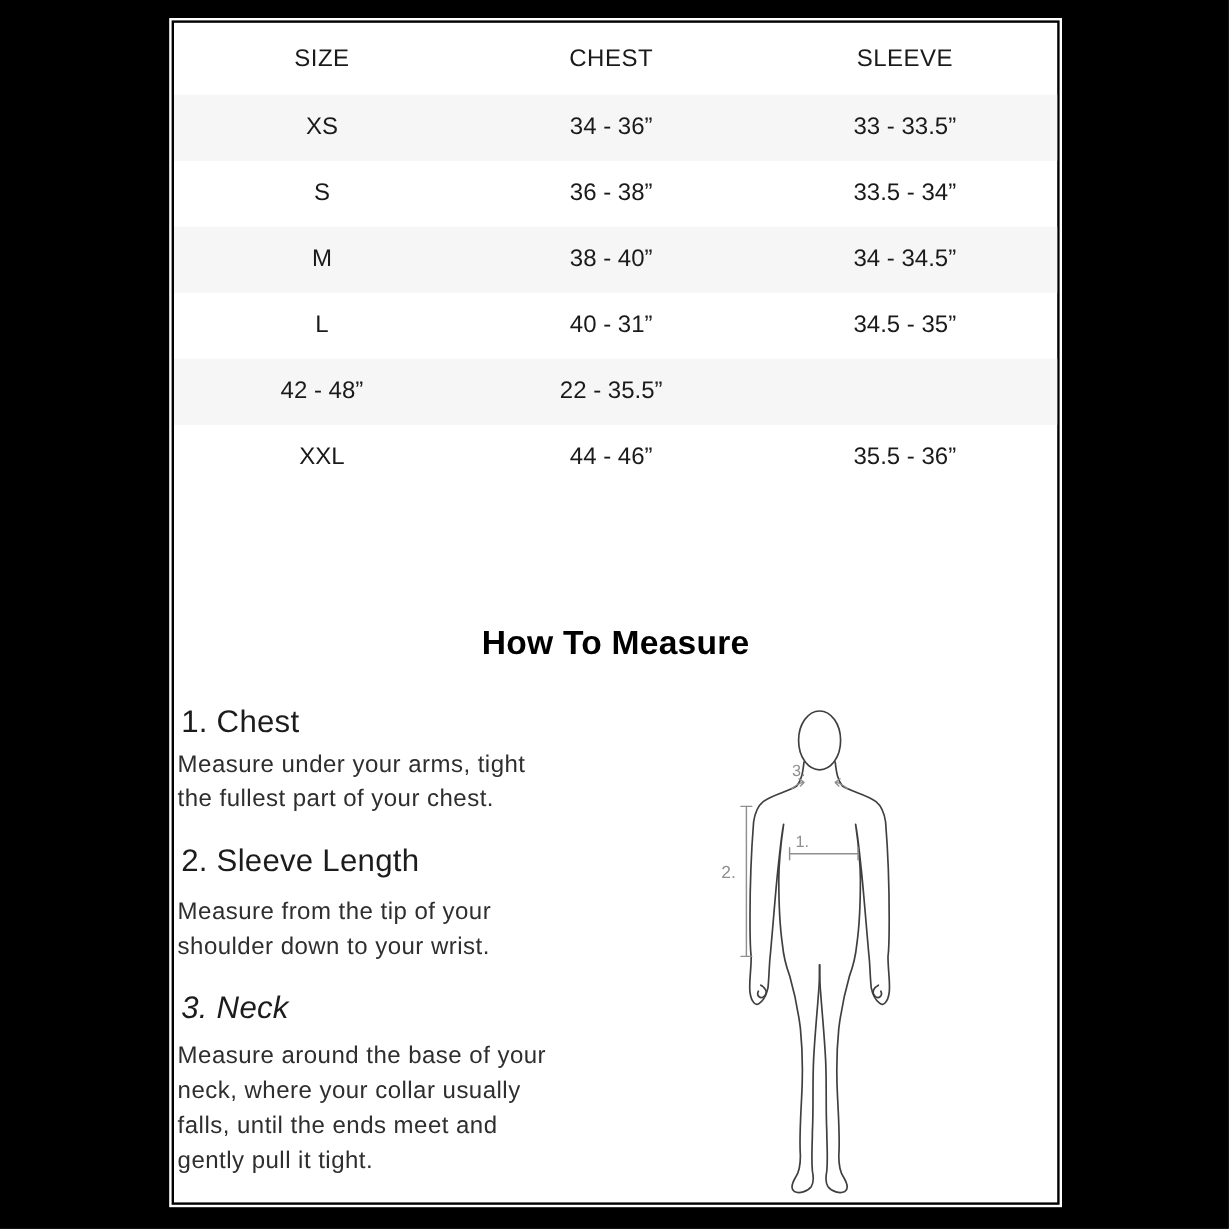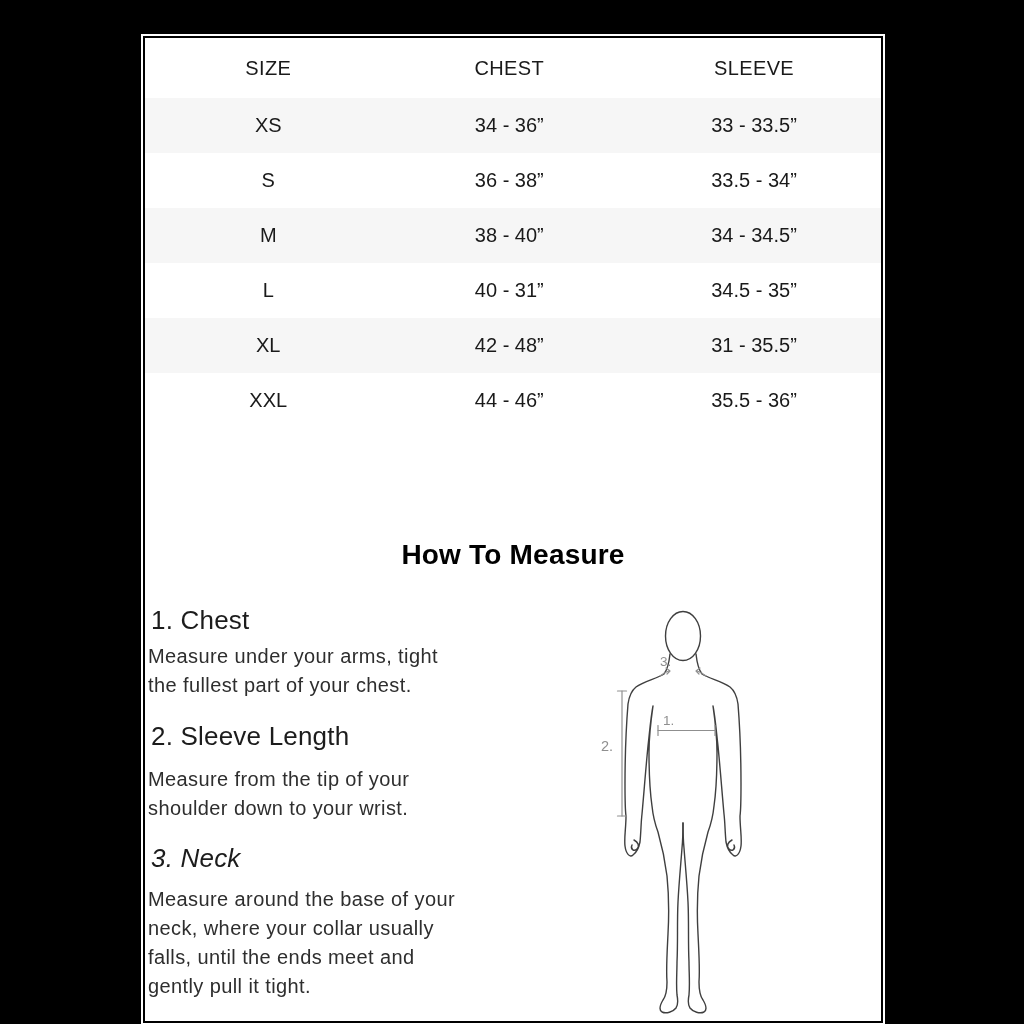--- a/index.html
+++ b/index.html
@@ -1,21 +1,21 @@
 <!DOCTYPE html>
 <html style="--page-background: #000000; --sheet-background: #ffffff; --row-stripe: #f6f6f6; --table-text: #1a1a1a; --body-text: #2e2e2e; --figure-line: #3f3f3f; --figure-annotation: #8f8f8f;"><head>
 <meta charset="utf-8">
 <style>
   html,body { margin:0; padding:0; }
   body { width:1024px; height:1024px; background:#000; font-family:"Liberation Sans", sans-serif; }
   .page { position:relative; width:1024px; height:1024px; background:var(--page-background,#000); overflow:hidden; }
   .sheet {
     position:absolute; left:145px; top:19px; width:736px; height:983px;
     background:var(--sheet-background,#fff);
-    outline:2px solid #fff; outline-offset:2px;margin-top:19px;
+    outline:2px solid #fff; outline-offset:2px;
   }
   
   .chart { position:absolute; top:0; left:0; right:0; }
   .crow {
     display:grid; grid-template-columns:33.5% 32% 34.5%;
     height:55px; align-items:center; text-align:center;
     font-size:20px; color:var(--table-text,#1a1a1a);
   }
   .crow.head { height:60px; letter-spacing:0.4px; }
   .crow:nth-child(even) { background:var(--row-stripe,#f6f6f6); }
@@ -73,23 +73,22 @@
         <div class="cell">M</div>
         <div class="cell">38 - 40”</div>
         <div class="cell">34 - 34.5”</div>
       </div>
       <div class="crow">
         <div class="cell">L</div>
         <div class="cell">40 - 31”</div>
         <div class="cell">34.5 - 35”</div>
       </div>
       <div class="crow">
-        <div class="cell">XL</div>
         <div class="cell">42 - 48”</div>
-        <div class="cell">31 - 35.5”</div>
+        <div class="cell">22 - 35.5”</div>
       </div>
       <div class="crow">
         <div class="cell">XXL</div>
         <div class="cell">44 - 46”</div>
         <div class="cell">35.5 - 36”</div>
       </div>
     </div>
 
     <div class="htm-title">How To Measure</div>
 

